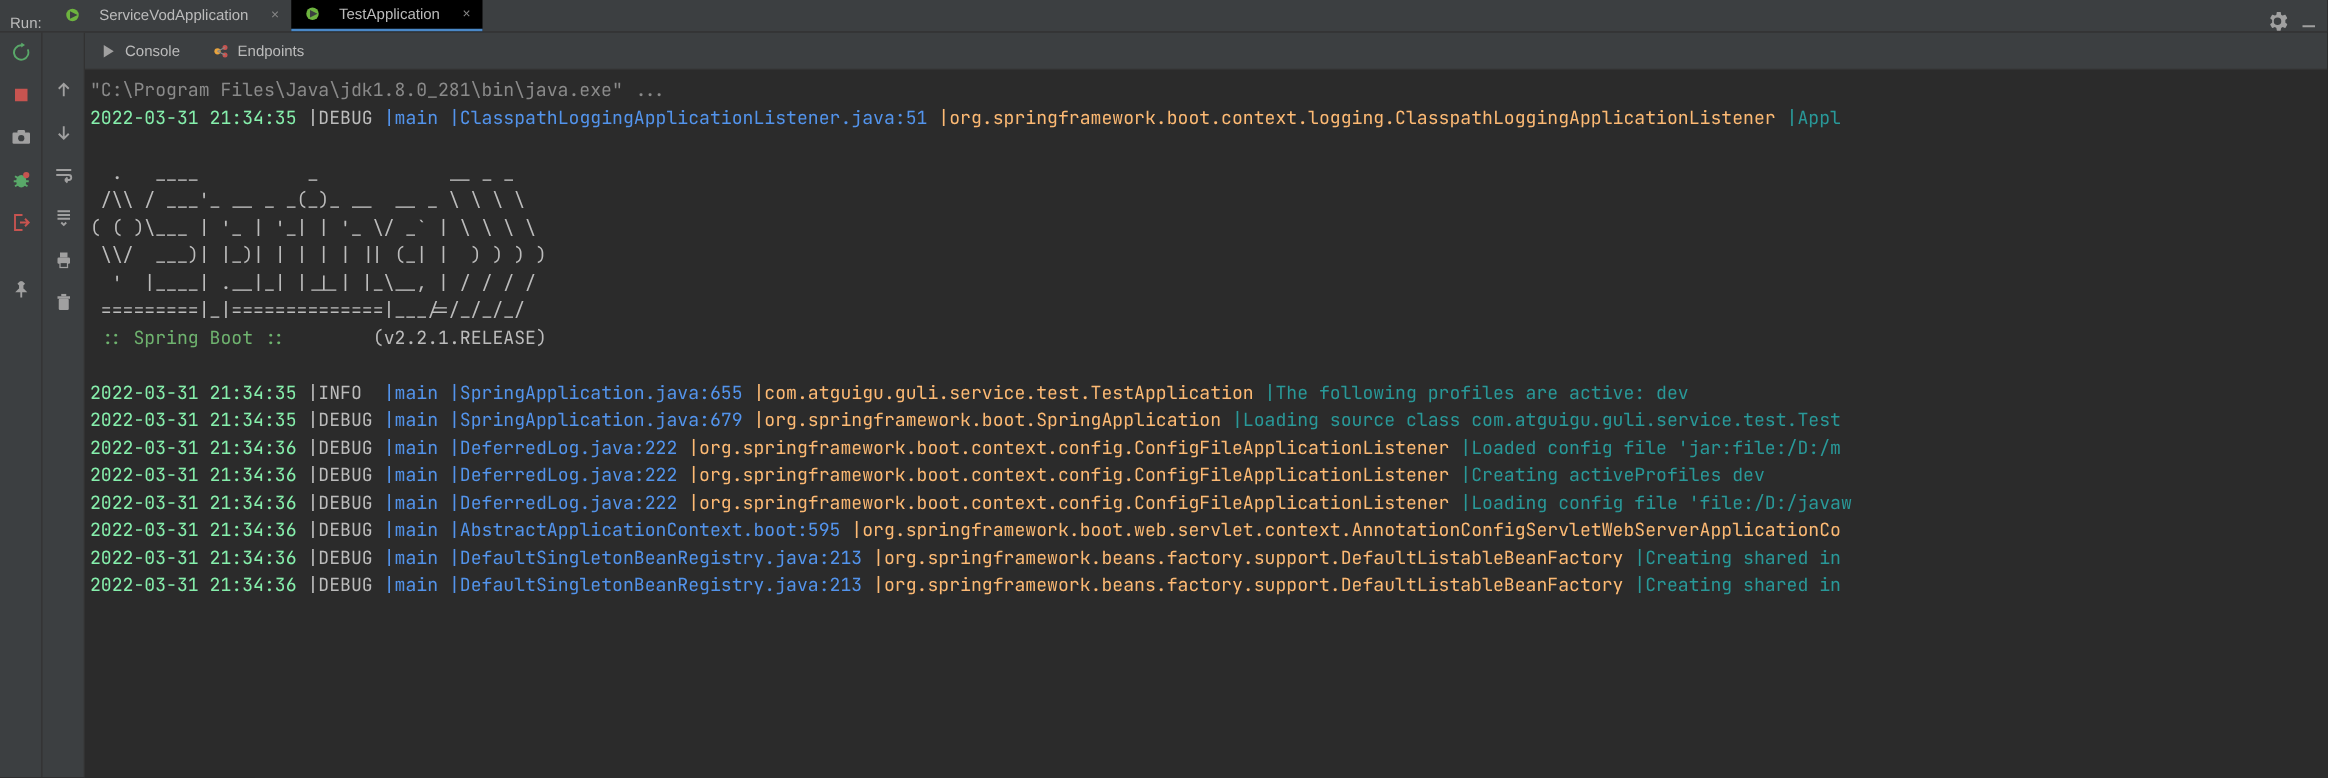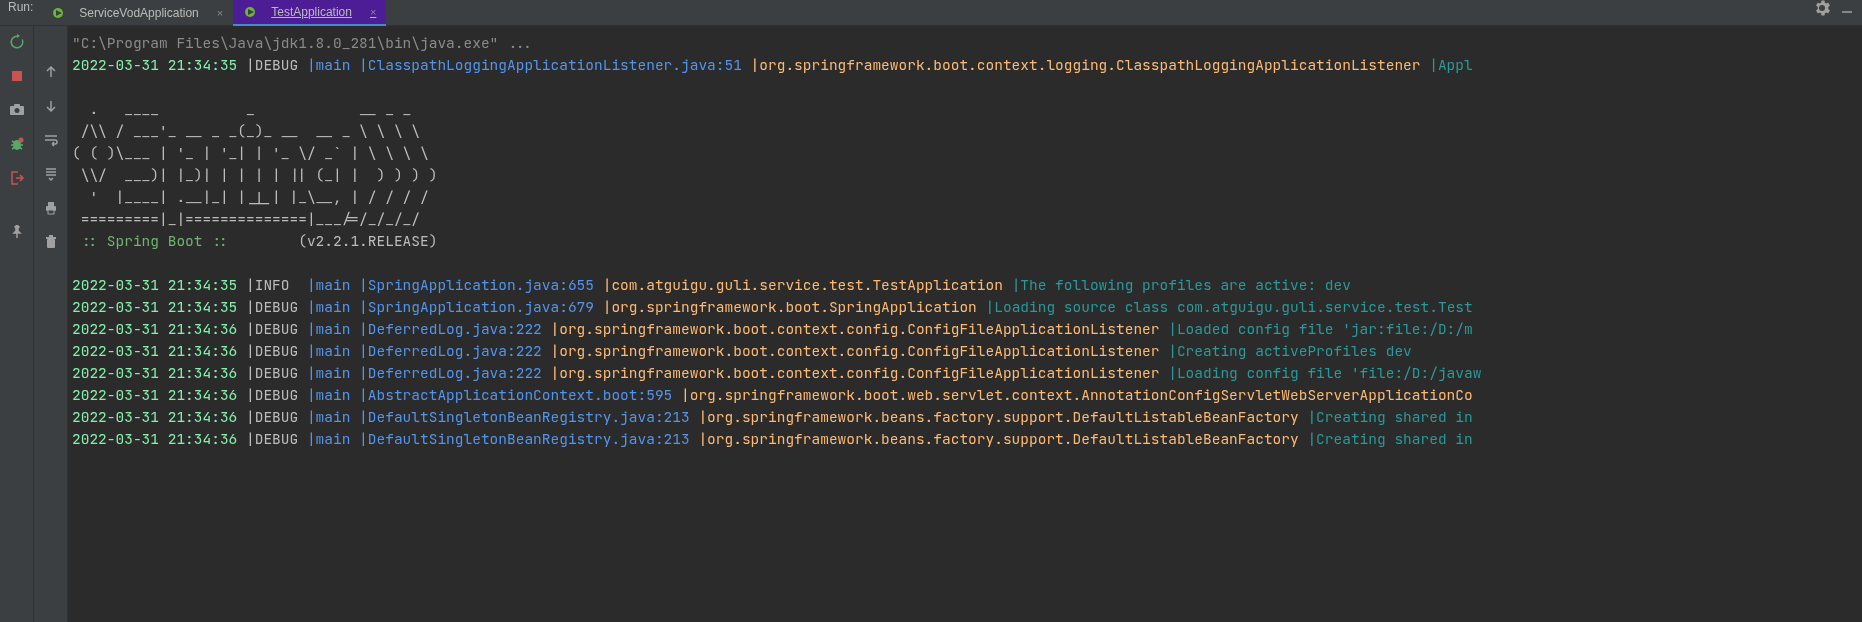--- a/index.html
+++ b/index.html
@@ -7,44 +7,43 @@
   background: #2b2b2b;
   color: #a9b7c6;
   font-family: "Segoe UI", Arial, sans-serif;
   font-size: 12px;
   width: 1862px;
   height: 622px;
   overflow: hidden;
 }
 .top-bar {
   display: flex;
-  align-items: flex-start;
+  align-items: flex-end;
   height: 26px;
   background: #3c3f41;
   border-bottom: 1px solid #323232;
   padding-left: 8px;
 }
 .run-label {
   color: #bbbbbb;
   margin-right: 8px;
   font-size: 12px;
 }
 .run-tab {
   display: flex;
   align-items: center;
   height: 26px;
   padding: 0 10px;
   color: #bbbbbb;
   cursor: pointer;
   gap: 14px;
 }
 .run-tab.active {
-  background: #4c1d95;
+  background: #000000;
   border-bottom: 2px solid #4a88c7;
-  text-decoration: underline;
 }
 .tab-icon {
   width: 14px;
   height: 14px;
 }
 .run-tab .close-x {
   color: #888;
   margin-left: 4px;
   font-size: 11px;
 }
@@ -255,20 +254,42 @@
     <div class="gutter-btn">
       <svg width="14" height="14" viewBox="0 0 14 14" fill="#a0a0a0">
           <rect x="3" y="4" width="8" height="9" rx="1"></rect>
           <rect x="2" y="2" width="10" height="2"></rect>
           <rect x="5" y="0" width="4" height="2"></rect>
         </svg>
     </div>
   </div>
 
   <div class="content">
+    <div class="sub-tabs">
+      <div class="sub-tab">
+        <span>
+          <svg width="14" height="14" viewBox="0 0 14 14">
+              <polygon points="3,2 11,7 3,12" fill="#a0a0a0"></polygon>
+            </svg>
+        </span>
+        <span>Console</span>
+      </div>
+      <div class="sub-tab">
+        <span>
+          <svg width="14" height="14" viewBox="0 0 14 14">
+              <circle cx="4" cy="7" r="2.5" fill="#e8a33d"></circle>
+              <circle cx="10" cy="4" r="2" fill="#c75450"></circle>
+              <circle cx="10" cy="10" r="2" fill="#c75450"></circle>
+              <line x1="4" y1="7" x2="10" y2="4" stroke="#888"></line>
+              <line x1="4" y1="7" x2="10" y2="10" stroke="#888"></line>
+            </svg>
+        </span>
+        <span>Endpoints</span>
+      </div>
+    </div>
 
     <div class="console-area"><span class="c-gray">"C:\Program Files\Java\jdk1.8.0_281\bin\java.exe" ...</span>
 <span><span class="c-ts">2022-03-31 21:34:35 </span><span class="c-level-debug">|DEBUG </span><span class="c-thread">|main </span><span class="c-blue">|ClasspathLoggingApplicationListener.java:51 </span><span class="c-olive">|org.springframework.boot.context.logging.ClasspathLoggingApplicationListener </span><span class="c-teal">|Appl</span></span>
 
 <span class="c-banner"><span>  .   ____          _            __ _ _</span>
 <span> /\\ / ___'_ __ _ _(_)_ __  __ _ \ \ \ \</span>
 <span>( ( )\___ | '_ | '_| | '_ \/ _` | \ \ \ \</span>
 <span> \\/  ___)| |_)| | | | | || (_| |  ) ) ) )</span>
 <span>  '  |____| .__|_| |_|_| |_\__, | / / / /</span>
 <span> =========|_|==============|___/=/_/_/_/</span></span>

